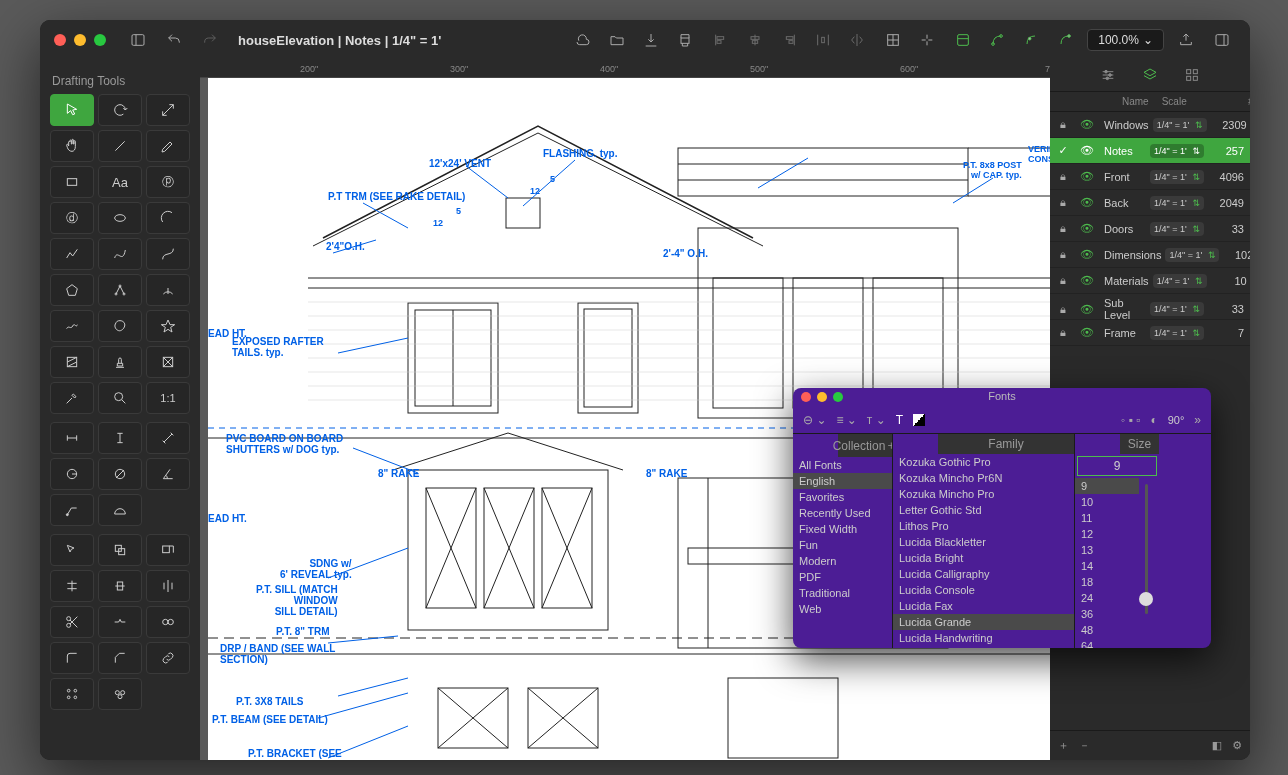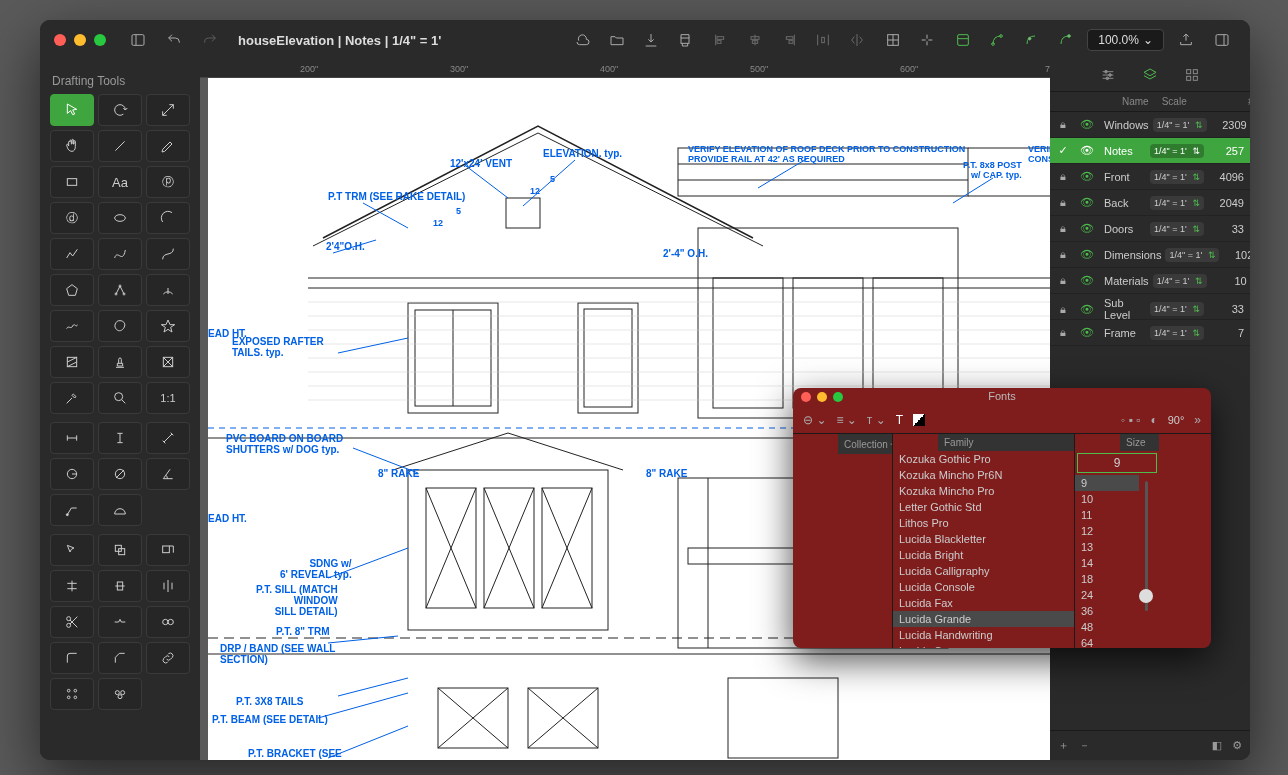--- a/index.html
+++ b/index.html
@@ -122,40 +122,40 @@
 .right-spacer { flex: 1; }
 .right-footer {
   height: 30px; border-top: 1px solid #1a1a1a;
   display: flex; align-items: center; padding: 0 8px; gap: 10px;
   color: #999;
 }
 
 .fonts-panel {
   position: absolute; left: 793px; top: 388px;
   width: 418px; height: 260px;
-  background: #7f1d1d; border-radius: 8px;
+  background: #4c1d95; border-radius: 8px;
   box-shadow: 0 12px 36px rgba(0,0,0,0.7);
   display: flex; flex-direction: column;
   color: #ccc; font-size: 11px; overflow: hidden;
 }
 .fonts-title {
   height: 18px; text-align: center; font-size: 11px; color: #bbb;
   padding-top: 2px; position: relative;
 }
 .fonts-traffic { position: absolute; left: 8px; top: 4px; display: flex; gap: 6px; }
 .fonts-traffic .tl { width: 10px; height: 10px; }
 .fonts-toolbar {
   height: 28px; display: flex; align-items: center; gap: 10px;
   padding: 0 10px; border-bottom: 1px solid #1a1a1a;
 }
 .fonts-toolbar .fbtn { display: flex; align-items: center; gap: 3px; color: #aaa; cursor: pointer; font-size: 12px; }
 .fonts-body { flex: 1; display: grid; grid-template-columns: 100px 1fr 84px 52px; overflow: hidden; }
 .fonts-col { overflow-y: auto; border-right: 1px solid #1a1a1a; }
 .fonts-col:last-child { border-right: none; }
-.fonts-col-head { background: #333; padding: 3px 6px; font-size: 10px; color: #999; position: sticky; top: 0; display: flex; justify-content: space-between; align-items: center; margin-left: 45px; }
+.fonts-col-head { background: #333; padding: 3px 6px; font-size: 12px; color: #999; position: sticky; top: 0; display: flex; justify-content: center; align-items: center; margin-left: 45px; }
 .fonts-item { padding: 2px 6px; cursor: pointer; white-space: nowrap; overflow: hidden; text-overflow: ellipsis; }
 .fonts-item.sel { background: #4a4a4a; }
 .size-col { display: flex; flex-direction: column; }
 .size-disp {
   margin: 2px; border: 1px solid #4dbb4d; text-align: center;
   padding: 2px 0; font-size: 12px;
 }
 .slider-wrap {
   width: 14px; margin-left: auto; margin-right: 6px; flex: 0 0 auto;
   display: flex; flex-direction: column; align-items: center; padding: 6px 0;
@@ -683,24 +683,22 @@
             <line x1="120" y1="500" x2="200" y2="470"></line>
             <line x1="120" y1="565" x2="190" y2="558"></line>
             <line x1="130" y1="618" x2="200" y2="600"></line>
             <line x1="110" y1="640" x2="200" y2="615"></line>
             <line x1="120" y1="680" x2="200" y2="648"></line>
             <line x1="600" y1="80" x2="550" y2="110"></line>
             <line x1="785" y1="100" x2="745" y2="125"></line>
           </g>
         </svg>
 
-        <div class="annot" style="left:242px;top:80px">12'x24' VENT</div>
-        <div class="annot" style="left:335px;top:70px">ELEVATION. typ.</div>
-        <div class="annot" style="left:480px;top:66px;font-size:9px">VERIFY ELEVATION OF ROOF DECK PRIOR TO CONSTRUCTION
-PROVIDE RAIL AT 42' AS REQUIRED</div>
+        <div class="annot" style="left:221px;top:80px">12'x24' VENT</div>
+        <div class="annot" style="left:335px;top:70px">FLASHING. typ.</div>
         <div class="annot" style="left:820px;top:66px;font-size:9px">VERIFY
 CONST</div>
         <div class="annot" style="left:755px;top:82px;font-size:9px;text-align:right">P.T. 8x8 POST
 w/ CAP. typ.</div>
         <div class="annot" style="left:120px;top:113px">P.T TRM (SEE RAKE DETAIL)</div>
         <div class="annot" style="left:118px;top:163px">2'4"O.H.</div>
         <div class="annot" style="left:455px;top:170px">2'-4" O.H.</div>
         <div class="annot" style="left:0px;top:250px">EAD HT.</div>
         <div class="annot" style="left:24px;top:258px;text-align:left">EXPOSED RAFTER
 TAILS. typ.</div>
@@ -883,20 +881,32 @@
     <div class="fbtn">◐</div>
     <span style="font-size:11px">90°</span>
     <div class="fbtn">»</div>
   </div>
   <div class="fonts-body">
     <div class="fonts-col">
       <div class="fonts-col-head">
           <span>Collection</span>
           <span>＋</span>
         </div>
+      <div id="collections">
+          <div class="fonts-item">All Fonts</div>
+          <div class="fonts-item sel">English</div>
+          <div class="fonts-item">Favorites</div>
+          <div class="fonts-item">Recently Used</div>
+          <div class="fonts-item">Fixed Width</div>
+          <div class="fonts-item">Fun</div>
+          <div class="fonts-item">Modern</div>
+          <div class="fonts-item">PDF</div>
+          <div class="fonts-item">Traditional</div>
+          <div class="fonts-item">Web</div>
+        </div>
     </div>
     <div class="fonts-col">
       <div class="fonts-col-head">Family</div>
       <div id="families">
           <div class="fonts-item">Kozuka Gothic Pro</div>
           <div class="fonts-item">Kozuka Mincho Pr6N</div>
           <div class="fonts-item">Kozuka Mincho Pro</div>
           <div class="fonts-item">Letter Gothic Std</div>
           <div class="fonts-item">Lithos Pro</div>
           <div class="fonts-item">Lucida Blackletter</div>

